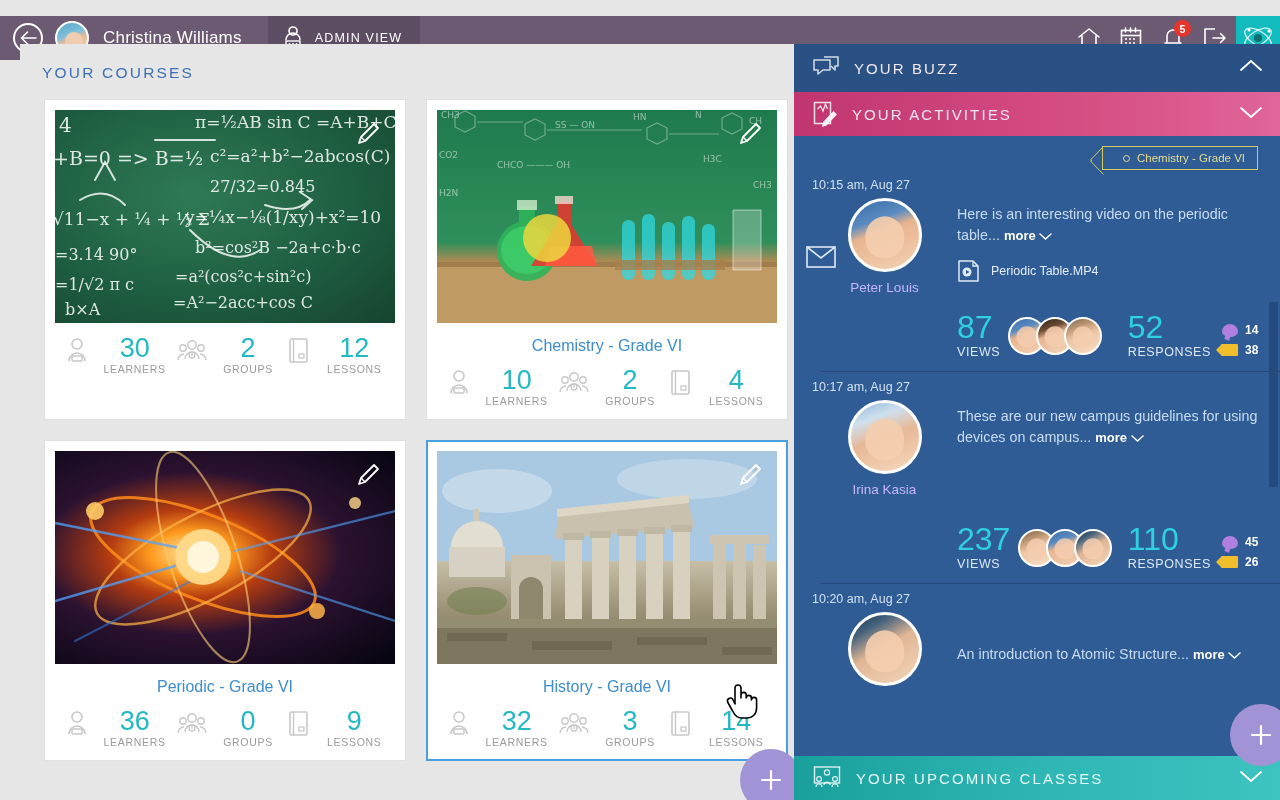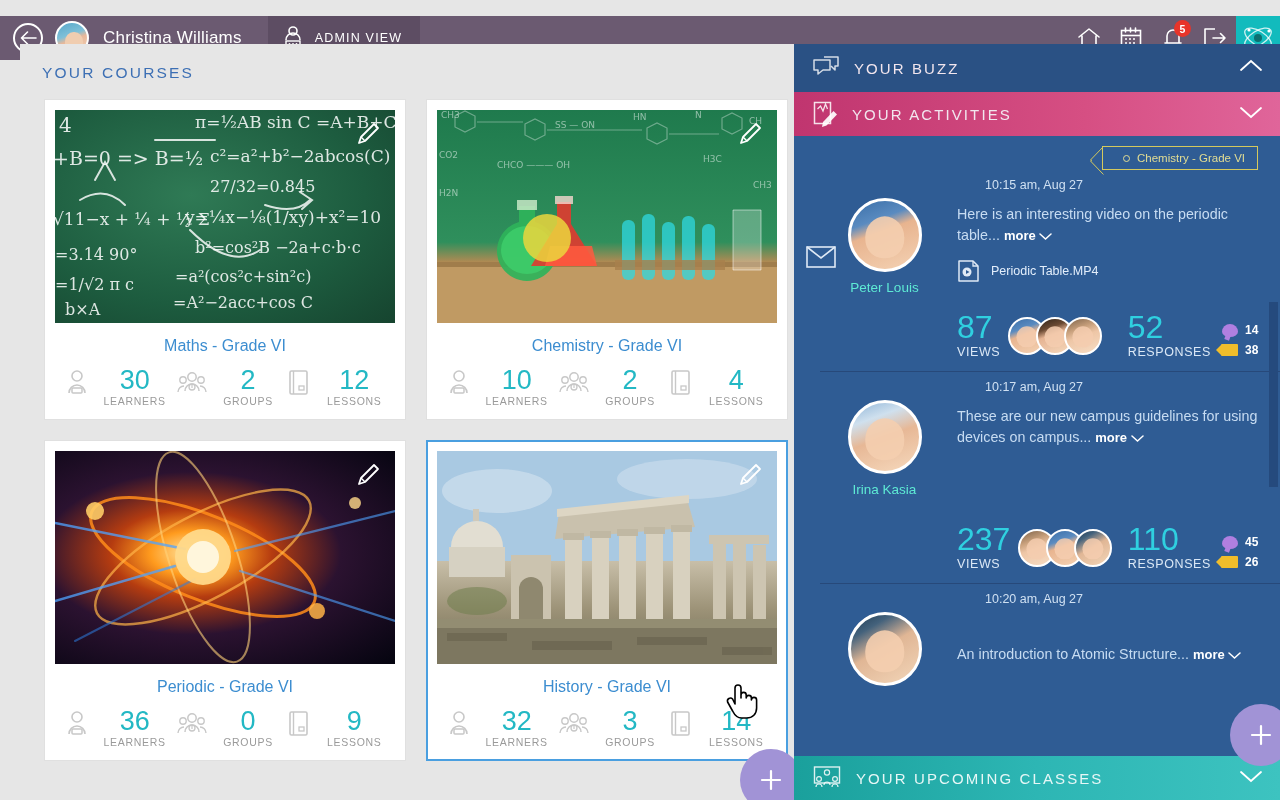--- a/index.html
+++ b/index.html
@@ -155,29 +155,29 @@
     clip-path: polygon(100% 0, 0 50%, 100% 100%);
     background: transparent;
   }
   .tag-arrow {
     position:absolute; left:-13px; top:0px; width:13px; height:27px;
   }
   .tag-dot { width:7px; height:7px; border-radius:50%; border:1px solid #e2dd93; }
 
   .post { position: relative; padding: 8px 18px 12px 18px; }
   .post-sep { height: 1px; background: #27497a; margin: 0 0 0 26px; }
-  .post-time { text-align: center; color: #cfe0f2; font-size: 12.5px; padding-right: 6px; }
+  .post-time { text-align: left; color: #cfe0f2; font-size: 12.5px; padding-right: 6px; }
   .post-main { display: flex; margin-top: 6px; }
   .post-left { width: 145px; display: flex; flex-direction: column; align-items: center; position: relative; }
   .mail-icon { position: absolute; left: -6px; top: 48px; }
   .pavatar {
     width: 74px; height: 74px; border-radius: 50%; border: 3px solid #fff; overflow: hidden;
     position: relative;
   }
-  .pname { color: #5eead4; font-size: 13.5px; margin-top: 8px; }
+  .pname { color: #c4b5fd; font-size: 13.5px; margin-top: 8px; }
   .post-right { flex: 1; padding-top: 6px; }
   .post-text { color: #c7dcf2; font-size: 14.3px; line-height: 21px; }
   .more { color: #fff; font-size: 13px; font-weight: bold; white-space: nowrap; cursor: pointer; }
   .attach { display: flex; align-items: center; gap: 10px; margin-top: 14px; }
   .attach-name { color: #e3eefb; font-size: 12.5px; }
 
   .metrics { display: flex; align-items: flex-end; margin-top: 16px; padding-left: 145px; }
   .metric { display: flex; flex-direction: column; }
   .metric .num { color: #2fd0e0; font-size: 32px; line-height: 32px; font-weight: 300; }
   .metric .lbl { color: #dbe8f6; font-size: 12.5px; letter-spacing: .6px; margin-top: 2px; }
@@ -312,21 +312,20 @@
               <path d="M40 70 l10 -18 l10 18"></path>
               <path d="M210 95 q30 10 45 -5 M245 82 l12 8 l-10 9"></path>
               <path d="M25 90 q25 -15 45 5"></path>
             </g>
           </svg>
           <svg class="pencil" width="30" height="30" viewBox="0 0 30 30">
             <path d="M6 24 L8 18 L21 5 L25 9 L12 22 Z" fill="none" stroke="#fff" stroke-width="1.8" stroke-linejoin="round"></path>
             <path d="M8 18 L12 22" stroke="#fff" stroke-width="1.5"></path>
           </svg>
         </div>
-        <div class="card-name">Maths - Grade VI</div>
         <div class="stats">
           <div class="stat">
             <svg class="ico" width="22" height="30" viewBox="0 0 22 30">
               <circle cx="11" cy="7" r="5" stroke="#c8c8c8" stroke-width="1.6" fill="none"></circle>
               <path d="M3 24 a8 8 0 0 1 16 0" stroke="#c8c8c8" stroke-width="1.6" fill="none"></path>
               <rect x="6" y="19" width="10" height="5" rx="1" stroke="#c8c8c8" stroke-width="1.5" fill="none"></rect>
             </svg>
             <div class="col">
               <span class="num">30</span>
               <span class="lbl">LEARNERS</span>

